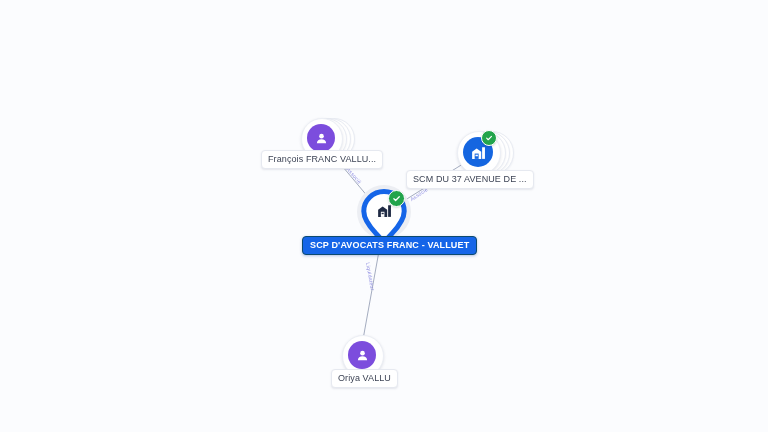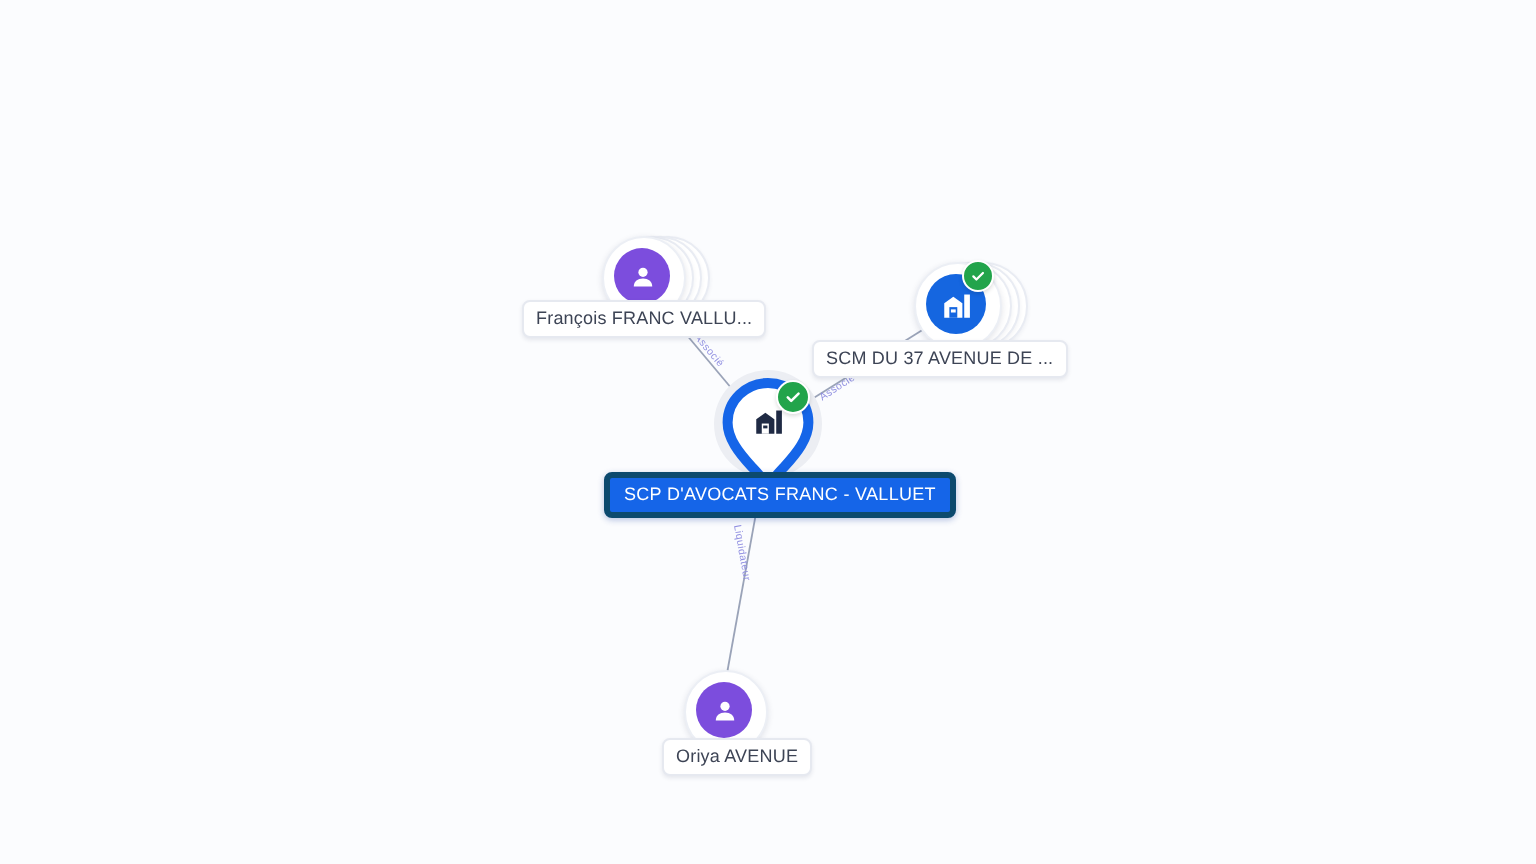--- a/index.html
+++ b/index.html
@@ -115,23 +115,23 @@
     padding: 3px 6px 4px 6px;
     font-size: 9px;
     line-height: 10px;
     color: #3d4455;
     white-space: nowrap;
     box-shadow: 0 1px 2px rgba(30,40,80,0.10);
     letter-spacing: 0.1px;
   }
   .node-label.selected {
     background: #1565e8;
-    border: 3px solid #0c4a6e;
+    border: 1px solid #0c4a6e;
     color: #ffffff;
-    font-weight: 400;
+    font-weight: 700;
     box-shadow: 0 1px 3px rgba(20,60,160,0.30);
     padding: 3px 7px 4px 7px;
     letter-spacing: 0.15px;
   }
 </style>
 </head>
 <body>
 
 <div id="canvas">
 
@@ -210,15 +210,15 @@
 
   <div class="node" style="left:362px; top:355px;">
     <div class="disc" style="left:-20px; top:-20px; width:40px; height:40px;"></div>
     <div class="avatar person" style="left:-14px; top:-14px; width:28px; height:28px;">
       <svg width="15" height="15" viewBox="0 0 24 24" aria-hidden="true">
         <circle cx="12" cy="8.2" r="3.7" fill="#ffffff"></circle>
         <path d="M4.6 19.6c0-4.1 3.3-6.4 7.4-6.4s7.4 2.3 7.4 6.4z" fill="#ffffff"></path>
       </svg>
     </div>
   </div>
-  <div class="node-label" style="left:331px; top:369px;">Oriya AVENUE</div>
+  <div class="node-label" style="left:331px; top:369px;">Oriya VALLU</div>
 
 </div>
 
 </body></html>

